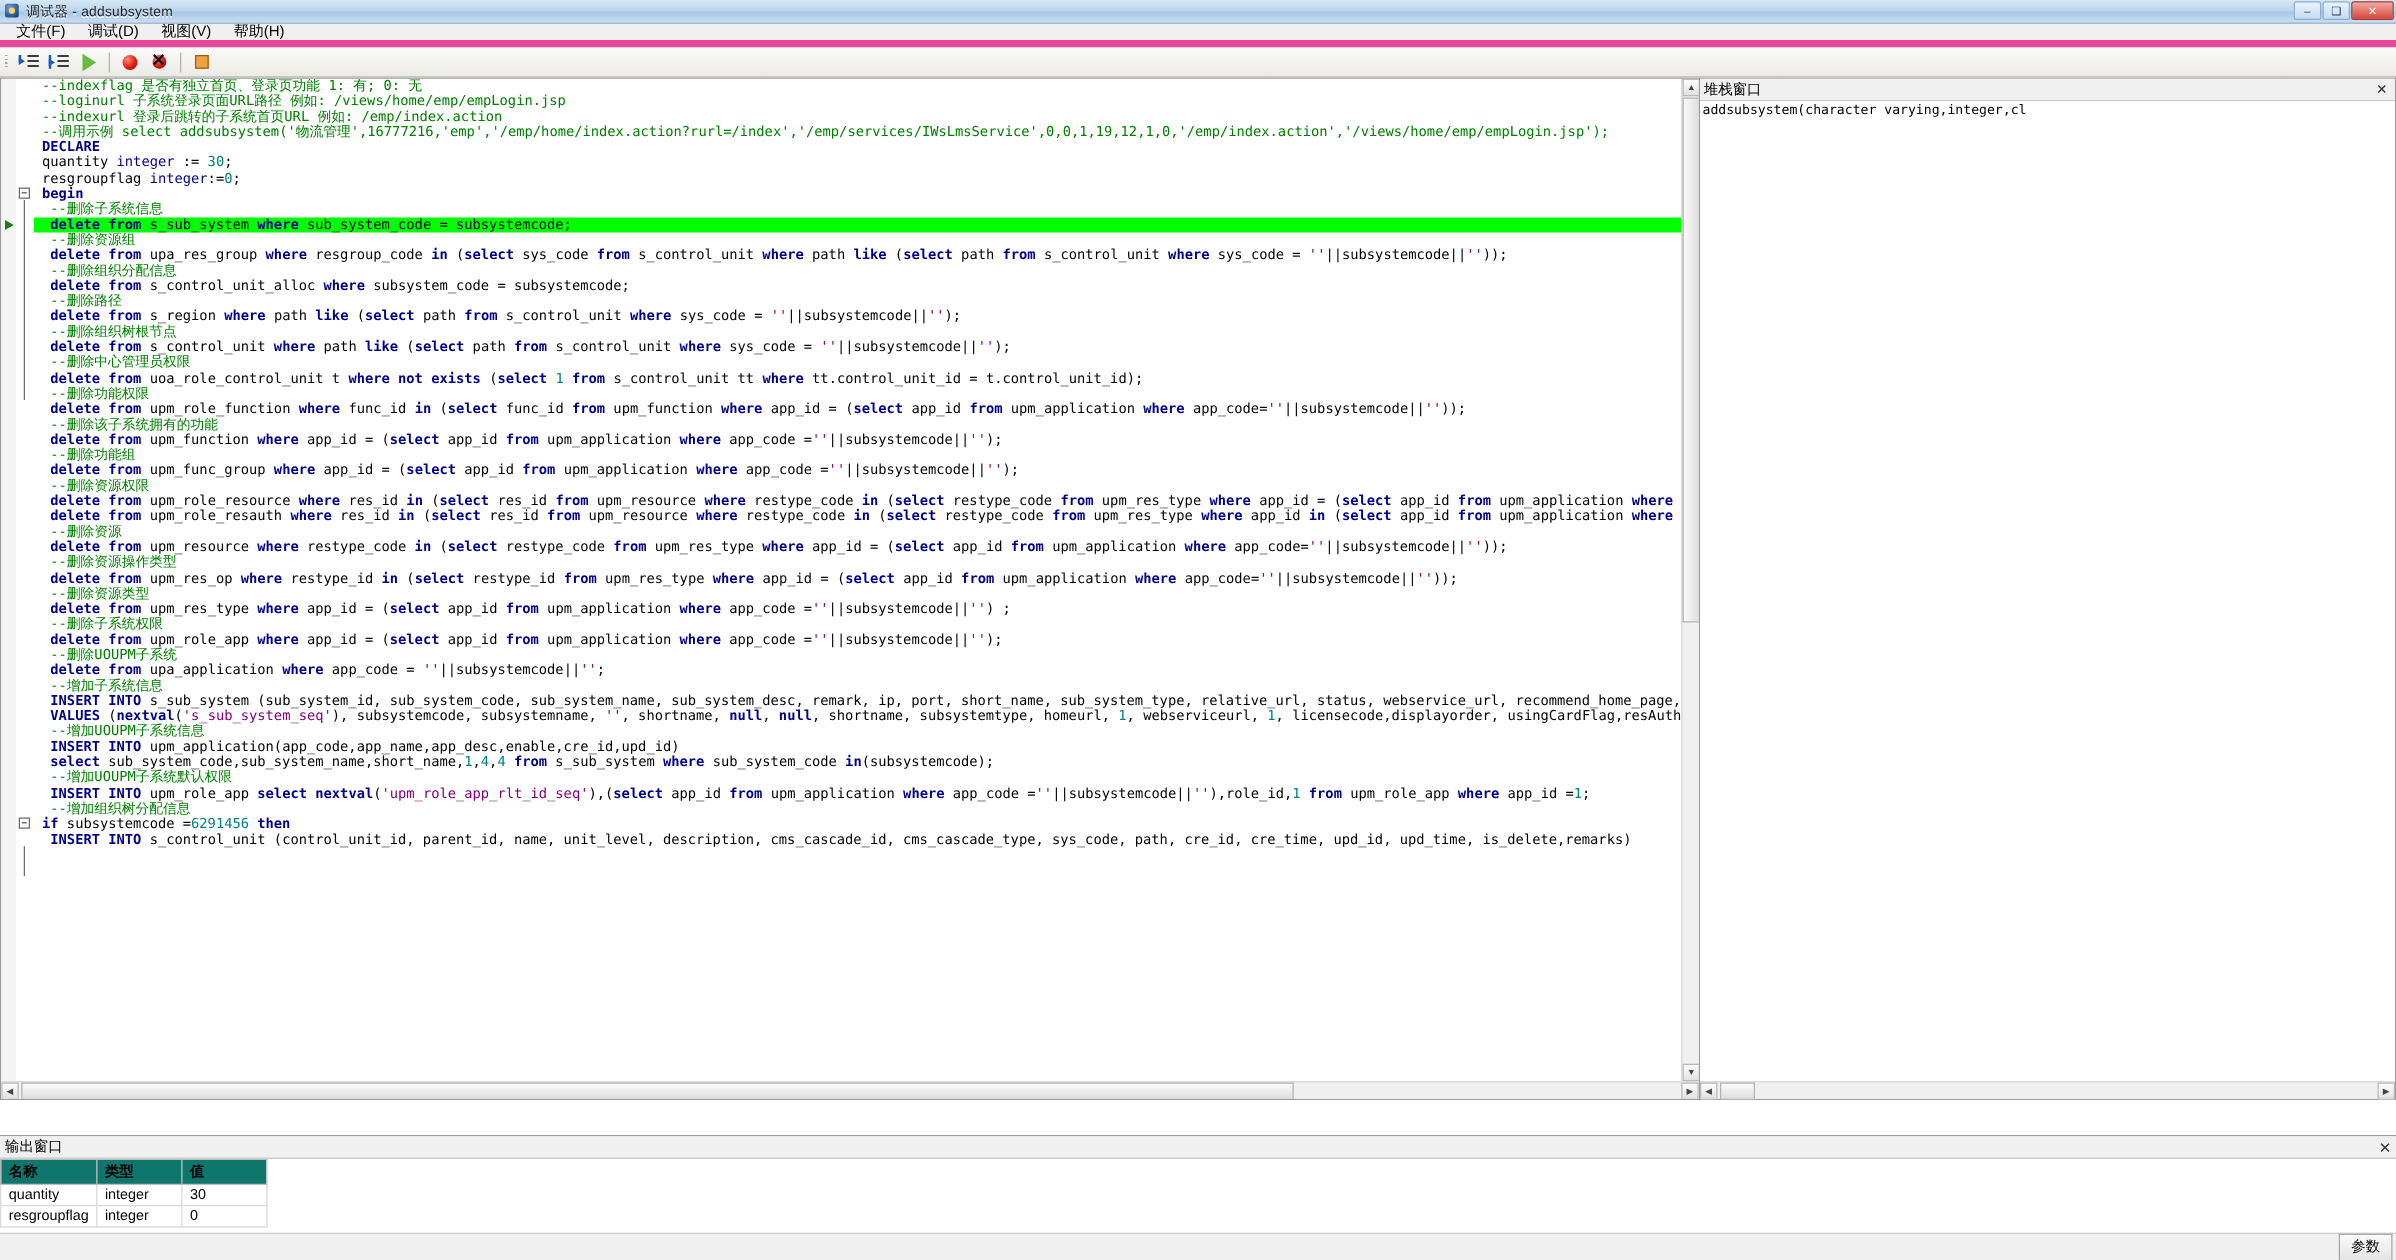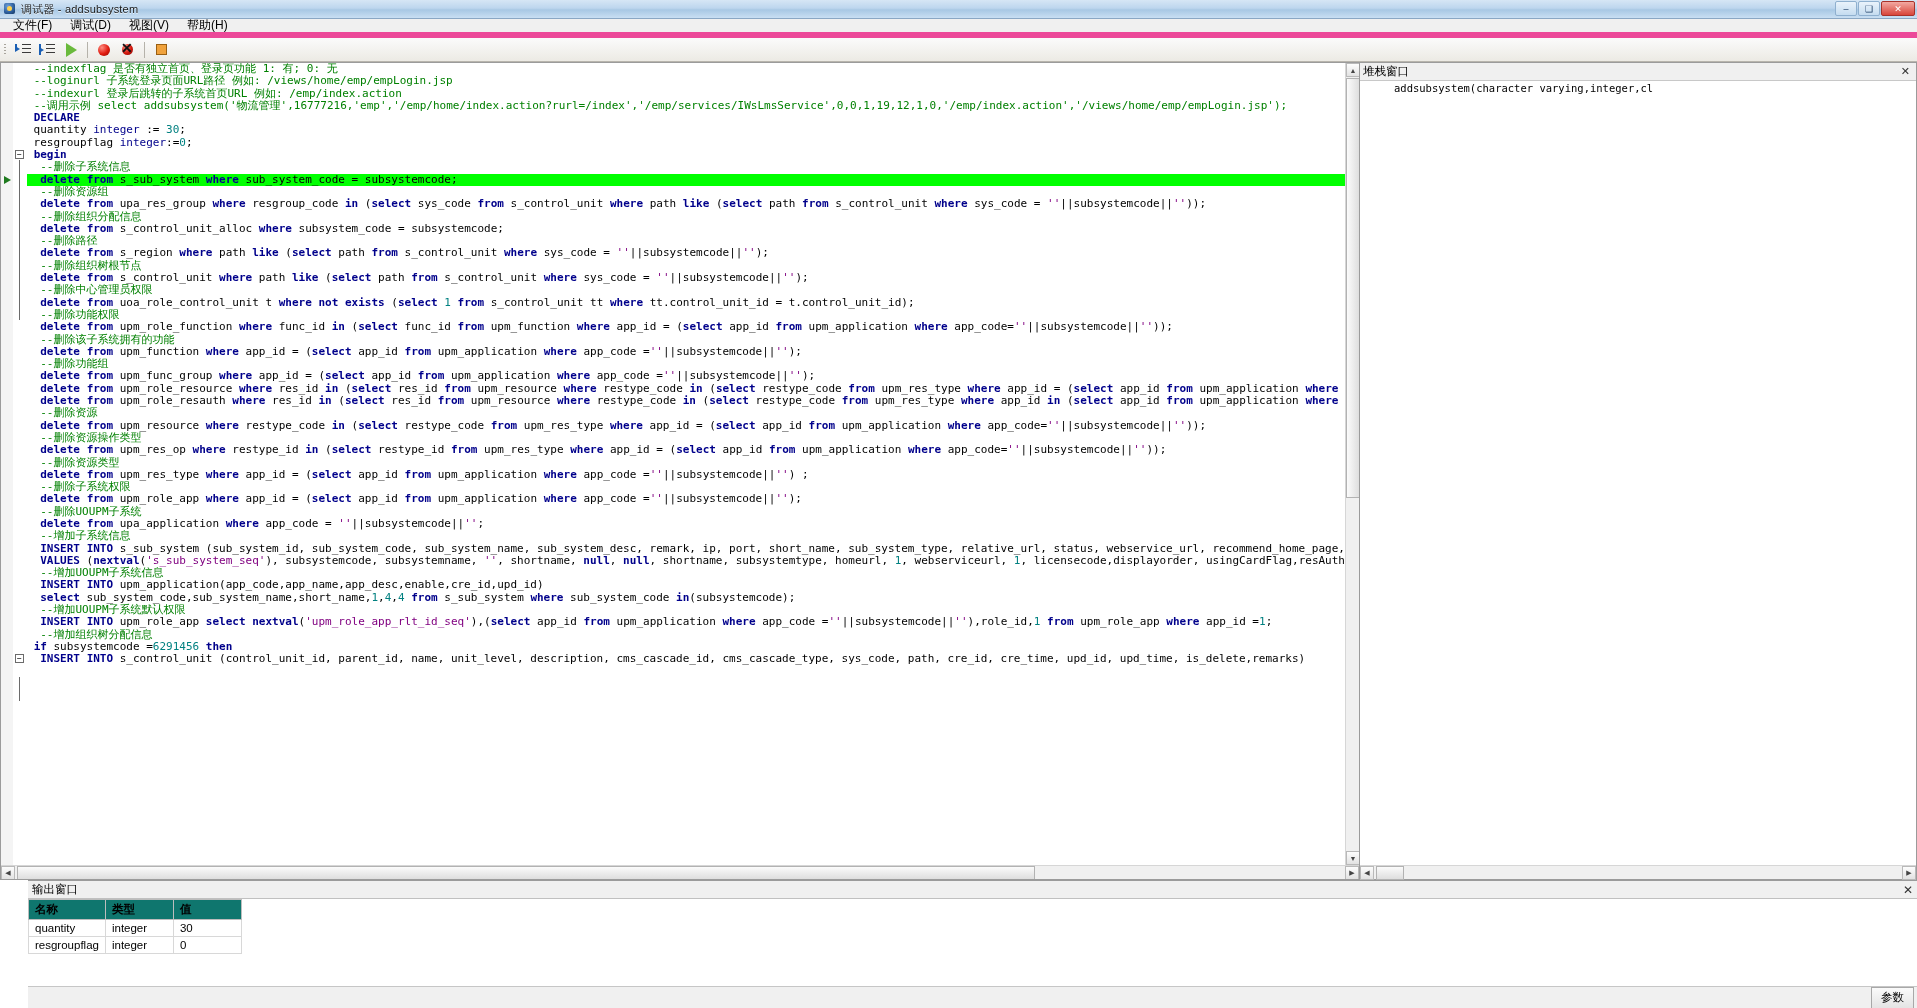--- a/index.html
+++ b/index.html
@@ -215,42 +215,42 @@
     border-bottom:1px solid #c8c8c8;
     display:flex; align-items:center; padding:0 3px;
     font-size:11.5px; color:#000;
   }
   .panelhdr .x { margin-left:auto; font-size:11px; color:#333; padding:0 3px;}
   #stacklist {
     flex:1; overflow:hidden; background:#fff; position:relative;
   }
   #stacklist .row {
     font-family:"DejaVu Sans Mono", monospace;
-    font-size:10.5px; white-space:pre; padding:1px 2px 0 2px; color:#000;margin-left:32px;
+    font-size:10.5px; white-space:pre; padding:1px 2px 0 2px; color:#000;
   }
   #stackbottom {
     height:14px; background:#f0f0f0; border-top:1px solid #d6d6d6; position:relative;
   }
   #stackbottom .lf, #stackbottom .rt {
     position:absolute; top:0; width:14px;height:14px;
     background: linear-gradient(to bottom,#fdfdfd,#e2e2e2); border:1px solid #b9b9b9;
     display:flex;align-items:center;justify-content:center;font-size:7px;color:#444;
   }
   #stackbottom .lf{left:0;} #stackbottom .rt{right:0;}
   #stackbottom .thumb {
     position:absolute; top:0; left:16px; width:28px; height:14px;
     background: linear-gradient(to bottom,#fbfbfb,#dedede); border:1px solid #b2b2b2;
   }
 
   
   #outputwin {
-    position:absolute; left:0; right:0; bottom:0; height:128px;
+    position:absolute; left:0; right:0; bottom:0; height:100px;
     background:#f0f0f0;
     border-top:1px solid #9b9b9b;
-    display:flex; flex-direction:column;margin-left:28px;
+    display:flex; flex-direction:column;
   }
   #outhdr {
     height:17px; display:flex; align-items:center; padding:0 4px;
     font-size:11.5px; color:#000;
     background:#f0f0f0;
   }
   #outhdr .x { margin-left:auto; font-size:12px; color:#333; }
   #outbody {
     flex:1; background:#fff; border-top:1px solid #c0c0c0; position:relative; overflow:hidden;
   }
@@ -372,20 +372,21 @@
         <div class="cl">  <span class="cmt">--删除组织树根节点</span></div>
         <div class="cl">  <span class="kw">delete</span> <span class="kw">from</span> s_control_unit <span class="kw">where</span> path <span class="kw">like</span> (<span class="kw">select</span> path <span class="kw">from</span> s_control_unit <span class="kw">where</span> sys_code = <span class="str">''</span>||subsystemcode||<span class="str">''</span>);</div>
         <div class="cl">  <span class="cmt">--删除中心管理员权限</span></div>
         <div class="cl">  <span class="kw">delete</span> <span class="kw">from</span> uoa_role_control_unit t <span class="kw">where</span> <span class="kw">not</span> <span class="kw">exists</span> (<span class="kw">select</span> <span class="num">1</span> <span class="kw">from</span> s_control_unit tt <span class="kw">where</span> tt.control_unit_id = t.control_unit_id);</div>
         <div class="cl">  <span class="cmt">--删除功能权限</span></div>
         <div class="cl">  <span class="kw">delete</span> <span class="kw">from</span> upm_role_function <span class="kw">where</span> func_id <span class="kw">in</span> (<span class="kw">select</span> func_id <span class="kw">from</span> upm_function <span class="kw">where</span> app_id = (<span class="kw">select</span> app_id <span class="kw">from</span> upm_application <span class="kw">where</span> app_code=<span class="str">''</span>||subsystemcode||<span class="str">''</span>));</div>
         <div class="cl">  <span class="cmt">--删除该子系统拥有的功能</span></div>
         <div class="cl">  <span class="kw">delete</span> <span class="kw">from</span> upm_function <span class="kw">where</span> app_id = (<span class="kw">select</span> app_id <span class="kw">from</span> upm_application <span class="kw">where</span> app_code =<span class="str">''</span>||subsystemcode||<span class="str">''</span>);</div>
         <div class="cl">  <span class="cmt">--删除功能组</span></div>
         <div class="cl">  <span class="kw">delete</span> <span class="kw">from</span> upm_func_group <span class="kw">where</span> app_id = (<span class="kw">select</span> app_id <span class="kw">from</span> upm_application <span class="kw">where</span> app_code =<span class="str">''</span>||subsystemcode||<span class="str">''</span>);</div>
+        <div class="cl">  <span class="cmt">--删除资源权限</span></div>
         <div class="cl">  <span class="kw">delete</span> <span class="kw">from</span> upm_role_resource <span class="kw">where</span> res_id <span class="kw">in</span> (<span class="kw">select</span> res_id <span class="kw">from</span> upm_resource <span class="kw">where</span> restype_code <span class="kw">in</span> (<span class="kw">select</span> restype_code <span class="kw">from</span> upm_res_type <span class="kw">where</span> app_id = (<span class="kw">select</span> app_id <span class="kw">from</span> upm_application <span class="kw">where</span> app_code =||subsystemcode||))</div>
         <div class="cl">  <span class="kw">delete</span> <span class="kw">from</span> upm_role_resauth <span class="kw">where</span> res_id <span class="kw">in</span> (<span class="kw">select</span> res_id <span class="kw">from</span> upm_resource <span class="kw">where</span> restype_code <span class="kw">in</span> (<span class="kw">select</span> restype_code <span class="kw">from</span> upm_res_type <span class="kw">where</span> app_id <span class="kw">in</span> (<span class="kw">select</span> app_id <span class="kw">from</span> upm_application <span class="kw">where</span> app_code  (||subsystemcode||</div>
         <div class="cl">  <span class="cmt">--删除资源</span></div>
         <div class="cl">  <span class="kw">delete</span> <span class="kw">from</span> upm_resource <span class="kw">where</span> restype_code <span class="kw">in</span> (<span class="kw">select</span> restype_code <span class="kw">from</span> upm_res_type <span class="kw">where</span> app_id = (<span class="kw">select</span> app_id <span class="kw">from</span> upm_application <span class="kw">where</span> app_code=<span class="str">''</span>||subsystemcode||<span class="str">''</span>));</div>
         <div class="cl">  <span class="cmt">--删除资源操作类型</span></div>
         <div class="cl">  <span class="kw">delete</span> <span class="kw">from</span> upm_res_op <span class="kw">where</span> restype_id <span class="kw">in</span> (<span class="kw">select</span> restype_id <span class="kw">from</span> upm_res_type <span class="kw">where</span> app_id = (<span class="kw">select</span> app_id <span class="kw">from</span> upm_application <span class="kw">where</span> app_code=<span class="str">''</span>||subsystemcode||<span class="str">''</span>));</div>
         <div class="cl">  <span class="cmt">--删除资源类型</span></div>
         <div class="cl">  <span class="kw">delete</span> <span class="kw">from</span> upm_res_type <span class="kw">where</span> app_id = (<span class="kw">select</span> app_id <span class="kw">from</span> upm_application <span class="kw">where</span> app_code =<span class="str">''</span>||subsystemcode||<span class="str">''</span>) ;</div>
         <div class="cl">  <span class="cmt">--删除子系统权限</span></div>
         <div class="cl">  <span class="kw">delete</span> <span class="kw">from</span> upm_role_app <span class="kw">where</span> app_id = (<span class="kw">select</span> app_id <span class="kw">from</span> upm_application <span class="kw">where</span> app_code =<span class="str">''</span>||subsystemcode||<span class="str">''</span>);</div>

